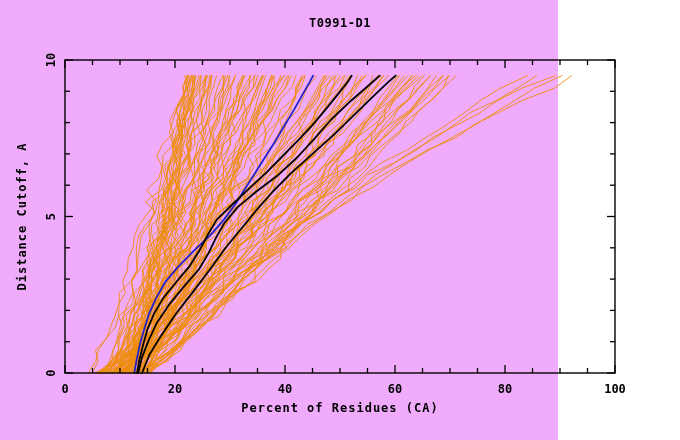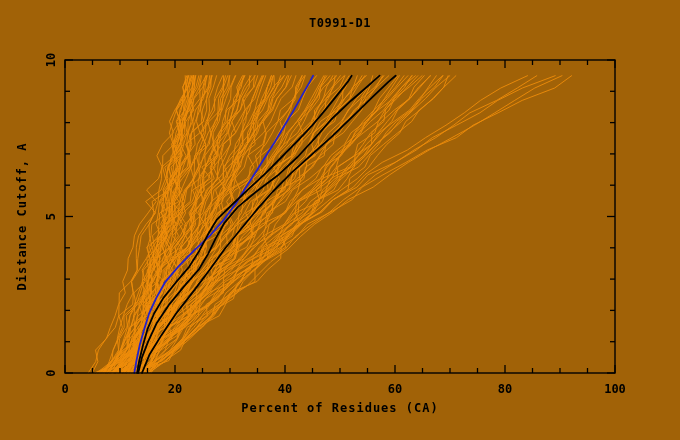--- a/index.html
+++ b/index.html
@@ -1,18 +1,18 @@
 <!DOCTYPE html>
 <html><head>
 <meta charset="utf-8">
 <style>
   html,body{margin:0;padding:0;background:#ffffff;}
   body{width:680px;height:440px;overflow:hidden;
        font-family:"DejaVu Sans Mono","Liberation Mono",monospace;}
-  #root{position:relative;width:680px;height:440px;background:#a16207;}
+  #root{position:relative;width:558px;height:440px;background:#f0abfc;}
   #chart-title{
     position:absolute;left:0;top:16px;width:680px;text-align:center;
     font-size:12px;font-weight:bold;color:#000;letter-spacing:.5px;
   }
   #plot-svg{position:absolute;left:0;top:0;}
   .axis-label{
     font-family:"DejaVu Sans Mono","Liberation Mono",monospace;
     font-size:12px;font-weight:bold;fill:#000;letter-spacing:1px;
   }
   .tick-label{

